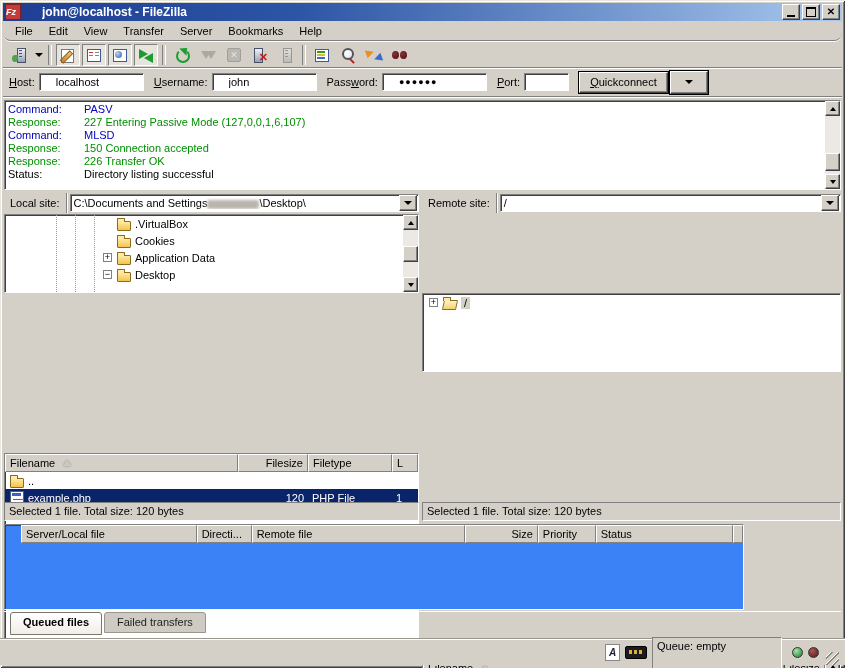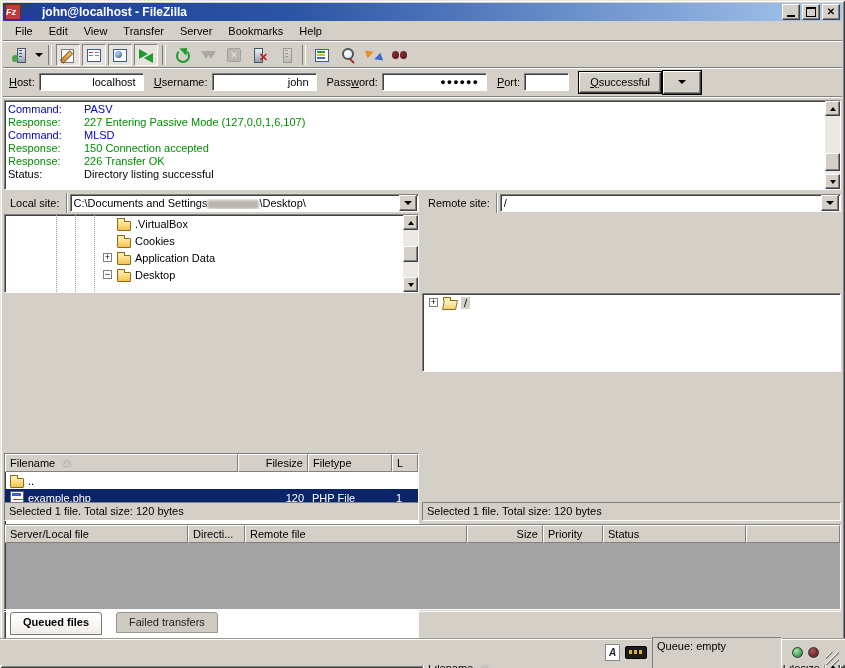--- a/index.html
+++ b/index.html
@@ -20,21 +20,21 @@
   .appicon{width:14px;height:14px;background:#c43b3b;border:1px solid #7d1f1f;color:#fff;
     font-weight:bold;font-style:italic;font-size:9px;line-height:14px;flex:none;}
   .titletext{color:#fff;font-weight:bold;font-size:12px;margin-left:21px;flex:1;white-space:nowrap;overflow:hidden;}
   .winbtn{width:16px;height:14px;margin-left:2px;display:flex;align-items:center;justify-content:center;
     font-size:9px;font-weight:bold;color:#000;flex:none;}
   .glyph-min{width:8px;height:2px;background:#000;margin-top:7px;}
   .glyph-max{width:8px;height:7px;border:1px solid #000;border-top:2px solid #000;}
   .glyph-x{font-size:10px;line-height:10px;font-weight:bold;}
 
   
-  .menubar{left:3px;top:21px;width:839px;height:20px;display:flex;align-items:center;padding-left:4px;box-sizing:border-box;}
+  .menubar{left:3px;top:21px;width:839px;height:20px;display:flex;align-items:center;padding-left:4px;box-sizing:border-box;border-radius:8px;}
   .menuitem{padding:2px 8px;cursor:default;}
 
   
   .toolbar{left:3px;top:42px;width:839px;height:26px;display:flex;align-items:center;padding-left:4px;box-sizing:border-box;}
   .tbsep{width:2px;height:20px;border-left:1px solid #808080;border-right:1px solid #fff;margin:0 3px;}
   .tbi{width:24px;height:22px;display:flex;align-items:center;justify-content:center;margin:0 1px;box-sizing:border-box;}
   .tbi.pressed{border:1px solid;border-color:#808080 #fff #fff #808080;background:#e7e4de;}
   .tbi.disabled{filter:grayscale(1) opacity(.45);}
   .ddarrow{width:0;height:0;border-left:4px solid transparent;border-right:4px solid transparent;border-top:4px solid #000;}
   .tbi-dd{width:12px;height:22px;display:flex;align-items:center;justify-content:center;}
@@ -64,21 +64,21 @@
   .ic-sync::before{content:"";position:absolute;left:0px;top:2px;border-top:4px solid transparent;border-bottom:4px solid transparent;border-left:8px solid #e89020;transform:rotate(-20deg);}
   .ic-sync::after{content:"";position:absolute;right:0px;bottom:1px;border-top:4px solid transparent;border-bottom:4px solid transparent;border-right:8px solid #3a6ad0;transform:rotate(-20deg);}
   .ic-bino::before{content:"";position:absolute;left:0px;top:4px;width:7px;height:8px;background:radial-gradient(circle at 35% 35%,#8a3030,#4a0e0e);border-radius:50%;}
   .ic-bino::after{content:"";position:absolute;right:1px;top:4px;width:7px;height:8px;background:radial-gradient(circle at 35% 35%,#8a3030,#4a0e0e);border-radius:50%;}
 
   
   .quickbar{left:3px;top:68px;width:839px;height:29px;display:flex;align-items:center;padding-left:6px;box-sizing:border-box;}
   .qc-label{margin-right:4px;white-space:nowrap;}
   .qc-label u{text-decoration:underline;}
   .field{height:18px;background:#fff;border:1px solid #808080;border-right-color:#fff;border-bottom-color:#fff;box-shadow:inset 1px 1px 0 #404040;
-    font-family:"Liberation Sans",sans-serif;font-size:11px;padding:1px 7px;box-sizing:border-box;margin-right:10px;text-align:right;}
+    font-family:"Liberation Sans",sans-serif;font-size:11px;padding:1px 16px;box-sizing:border-box;margin-right:10px;}
   .btn{height:21px;padding:0 10px;font-size:11px;font-family:"Liberation Sans",sans-serif;background:#d4d0c8;
     border-top:1px solid #fff;border-left:1px solid #fff;border-right:1px solid #404040;border-bottom:1px solid #404040;
     box-shadow:inset -1px -1px 0 #808080, 0 0 0 1px #000;}
   .btn u{text-decoration:underline;}
   .btn-dd{width:16px;height:21px;margin-left:2px;display:flex;align-items:center;justify-content:center;}
 
   
   .log{left:4px;top:100px;width:837px;height:90px;background:#fff;box-sizing:border-box;
     border:1px solid #808080;border-right-color:#fff;border-bottom-color:#fff;box-shadow:inset 1px 1px 0 #404040;
     overflow:hidden;padding:2px 0 0 3px;}
@@ -137,23 +137,23 @@
   .sortarr{width:0;height:0;border-left:4px solid transparent;border-right:4px solid transparent;border-bottom:6px solid #cdc9c1;margin-left:8px;filter:drop-shadow(0 0 1px #888);}
   .lrow{display:flex;height:17px;align-items:center;white-space:nowrap;}
   .lrow .c{box-sizing:border-box;padding:0 4px;overflow:hidden;display:flex;align-items:center;height:17px;}
   .lrow .c.r{justify-content:flex-end;}
   .lrow.selected{background:#0a246a;color:#fff;}
 
   .statusline{box-sizing:border-box;border:1px solid #808080;border-right-color:#fff;border-bottom-color:#fff;background:#d4d0c8;
     height:19px;line-height:17px;padding:0 4px;white-space:nowrap;overflow:hidden;}
 
   
-  .queue{left:4px;top:524px;width:837px;height:86px;box-sizing:border-box;border:1px solid #808080;border-right-color:#fff;border-bottom-color:#fff;box-shadow:inset 1px 1px 0 #404040;background:#a3a3a3;}
+  .queue{left:4px;top:524px;width:740px;height:86px;box-sizing:border-box;border:1px solid #808080;border-right-color:#fff;border-bottom-color:#fff;box-shadow:inset 1px 1px 0 #404040;background:#3b82f6;padding-left:16px;}
   .tabs{left:4px;top:611px;width:837px;height:24px;display:flex;align-items:flex-start;padding-left:6px;box-sizing:border-box;border-top:1px solid #fff;}
-  .tab{height:19px;line-height:18px;padding:0 12px;background:#cfcbc3;border:1px solid #9a968e;border-radius:3px 3px 0 0;margin-right:14px;color:#222;}
+  .tab{height:19px;line-height:18px;padding:0 12px;background:#cfcbc3;border:1px solid #9a968e;border-radius:3px 3px 0 0;margin-right:2px;color:#222;}
   .tab.active{background:linear-gradient(#ffffff,#f1eee8);font-weight:bold;height:21px;border-color:#7a766e;color:#000;}
 
   
   .statusbar{left:0;top:639px;width:845px;height:26px;border-top:1px solid #fff;box-shadow:0 -1px 0 #9a968e;display:flex;align-items:center;justify-content:flex-end;padding-right:6px;box-sizing:border-box;background:#d4d0c8;}
   .sb-icon{margin-right:5px;}
   .ascii-badge{width:13px;height:15px;background:#fff;border:1px solid #888;position:relative;font-weight:bold;font-style:italic;font-size:10px;line-height:15px;text-align:center;color:#223;}
   .dark-badge{width:20px;height:11px;background:#1c1c1c;border-radius:2px;border:1px solid #000;position:relative;}
   .dark-badge::before{content:"";position:absolute;left:3px;top:3px;width:3px;height:4px;background:#d8b040;box-shadow:5px 0 0 #d8b040,10px 0 0 #d8b040;}
   .queue-panel{width:130px;height:32px;box-sizing:border-box;border:1px solid #808080;border-right-color:#fff;border-bottom-color:#fff;background:#d4d0c8;line-height:16px;padding:0 4px;margin-right:10px;}
   .led{width:9px;height:9px;border-radius:50%;margin-right:5px;border:1px solid #333;}
@@ -247,21 +247,21 @@
 
   <div class="abs quickbar groove-b">
     <span class="qc-label"><u>H</u><span>ost:</span></span>
     <input class="field" style="width: 105px;" value="localhost">
     <span class="qc-label"><u>U</u><span>sername:</span></span>
     <input class="field" style="width: 105px;" value="john">
     <span class="qc-label"><span>Pass</span><u>w</u><span>ord:</span></span>
     <input class="field" style="width: 105px; letter-spacing: 1px; font-size: 9px;" value="●●●●●●">
     <span class="qc-label"><u>P</u><span>ort:</span></span>
     <input class="field" style="width: 45px;" value="">
-    <button class="btn"><u>Q</u><span>successful</span></button>
+    <button class="btn"><u>Q</u><span>uickconnect</span></button>
     <div class="btn btn-dd">
         <div class="ddarrow"></div>
       </div>
   </div>
 
   <div class="abs log">
     <div style="margin-right:15px;">
 
         <div class="logline cmd">
           <span class="l">Command:</span>

